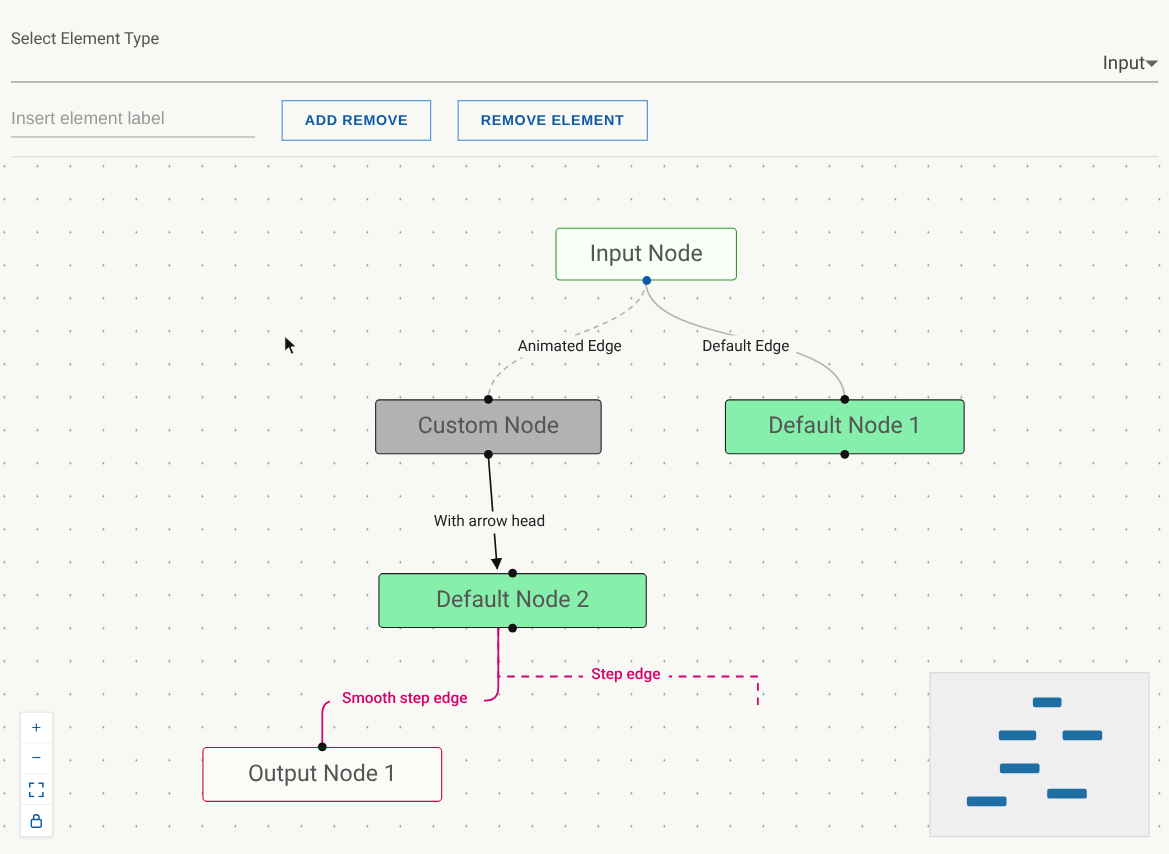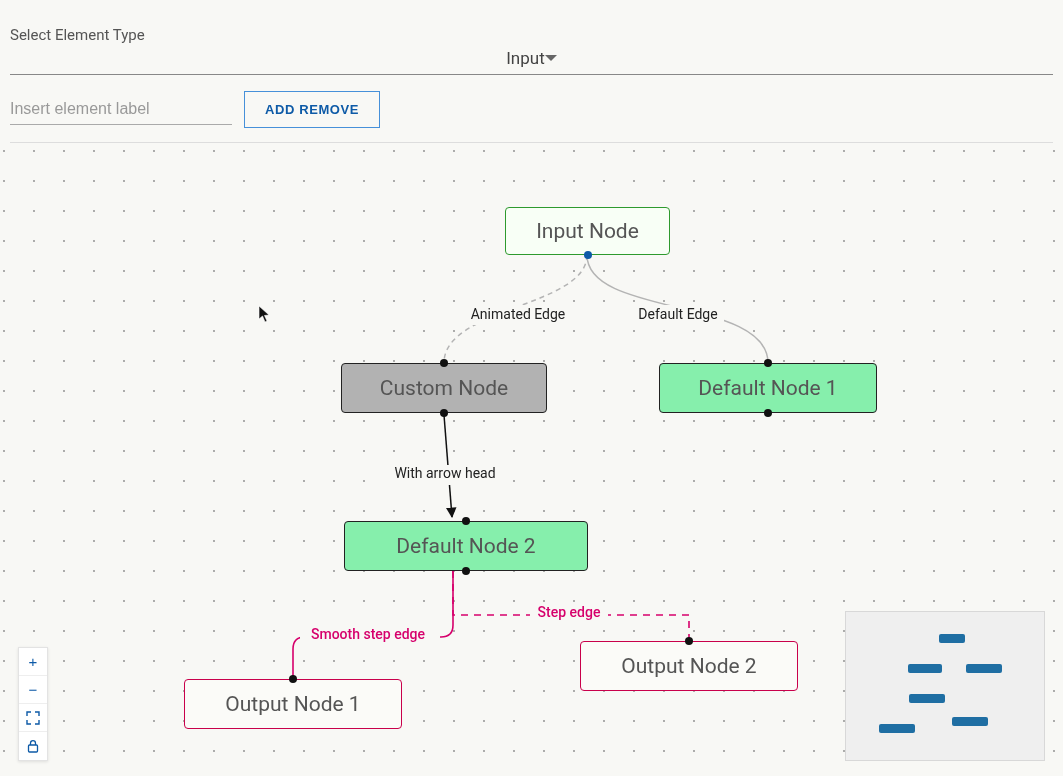--- a/index.html
+++ b/index.html
@@ -1,22 +1,22 @@
 <!DOCTYPE html>
 <html><head>
 <meta charset="utf-8">
 <style>
   * { box-sizing: border-box; }
   html, body { margin:0; padding:0; width:1063px; height:776px; font-family: -apple-system, BlinkMacSystemFont, "Segoe UI", Roboto, sans-serif; background:#f8f8f5; color:#555; }
   .toolbar { padding:6px 10px 0 10px; }
   .label-row { font-size:15px; color:#555;margin-top:20px; }
-  .select-row { border-bottom:1px solid #888; margin-top:4px; padding-bottom:6px; display:flex; justify-content:center; align-items:center; }
+  .select-row { border-bottom:1px solid #888; margin-top:4px; padding-bottom:6px; display:flex; justify-content:flex-end; align-items:center; }
   .select-value { font-size:17px; color:#444; }
   .caret { width:0; height:0; border-left:6px solid transparent; border-right:6px solid transparent; border-top:6px solid #666; }
-  .row2 { display:flex; gap:12px; align-items:center; margin-top:16px; border-bottom:1px solid #ddd; padding-bottom:14px; }
+  .row2 { display:flex; gap:24px; align-items:center; margin-top:16px; border-bottom:1px solid #ddd; padding-bottom:14px; }
   .text-input { border:none; border-bottom:1px solid #aaa; background:transparent; padding:6px 0; font-size:16px; width:222px; outline:none; }
   .text-input::placeholder { color:#999; }
   .btn { border:1px solid #1976d2cc; background:#fff0; color:#0d5aa7; font-size:13px; font-weight:600; letter-spacing:0.6px; padding:10px 20px; cursor:pointer; }
   .canvas-wrap { position:relative; width:1063px; height:640px; margin-top:4px; overflow:hidden; }
   svg.grid, svg.edges { position:absolute; left:0; top:0; width:1063px; height:640px; }
   .node { position:absolute; background:#86efac; border:1px solid #222; border-radius:4px; padding:10px 20px; font-size:21px; color:#555; display:flex; align-items:center; justify-content:center; }
   .node.input  { border:1.5px solid #2e9a2e; background:#f8fff6; }
   .node.output { border:1.5px solid #c9004b; background:#fbfbf8; }
   .node.custom { background:#b2b2b2; border:1px solid #222; }
   .handle { position:absolute; width:8px; height:8px; background:#111; border-radius:50%; left:50%; transform:translateX(-50%); }
@@ -37,20 +37,21 @@
 
 <div class="toolbar">
   <div class="label-row">Select Element Type</div>
   <div class="select-row">
     <span class="select-value">Input</span>
     <span class="caret"></span>
   </div>
   <div class="row2">
     <input class="text-input" placeholder="Insert element label" style="">
     <button class="btn">ADD REMOVE</button>
+    <button class="btn">REMOVE ELEMENT</button>
   </div>
 </div>
 
 <div class="canvas-wrap">
 
   <svg class="grid">
     <defs>
       <pattern id="dots" x="0" y="0" width="30" height="30" patternUnits="userSpaceOnUse">
         <circle cx="4" cy="4" r="0.9" fill="#888"></circle>
       </pattern>
@@ -107,24 +108,20 @@
     <span>Default Node 2</span>
     <span class="handle top"></span>
     <span class="handle bottom"></span>
   </div>
 
   <div class="node output" style="left:184px; top:532px; width:218px; height:50px">
     <span>Output Node 1</span>
     <span class="handle top"></span>
   </div>
 
-  <div class="node output" style="left:580px; top:494px; width:218px; height:50px">
-    <span>Output Node 2</span>
-    <span class="handle top"></span>
-  </div>
 
   <svg class="cursor" style="left:258px; top:158px" viewBox="0 0 14 18">
     <path d="M1 1 L1 14 L4.5 11 L7 17 L9 16 L6.5 10.5 L11 10 Z" fill="#111" stroke="#fff" stroke-width="0.6"></path>
   </svg>
 
   <div class="controls">
     <button>+</button>
     <button>−</button>
     <button>
         <svg width="14" height="14" viewBox="0 0 14 14">

